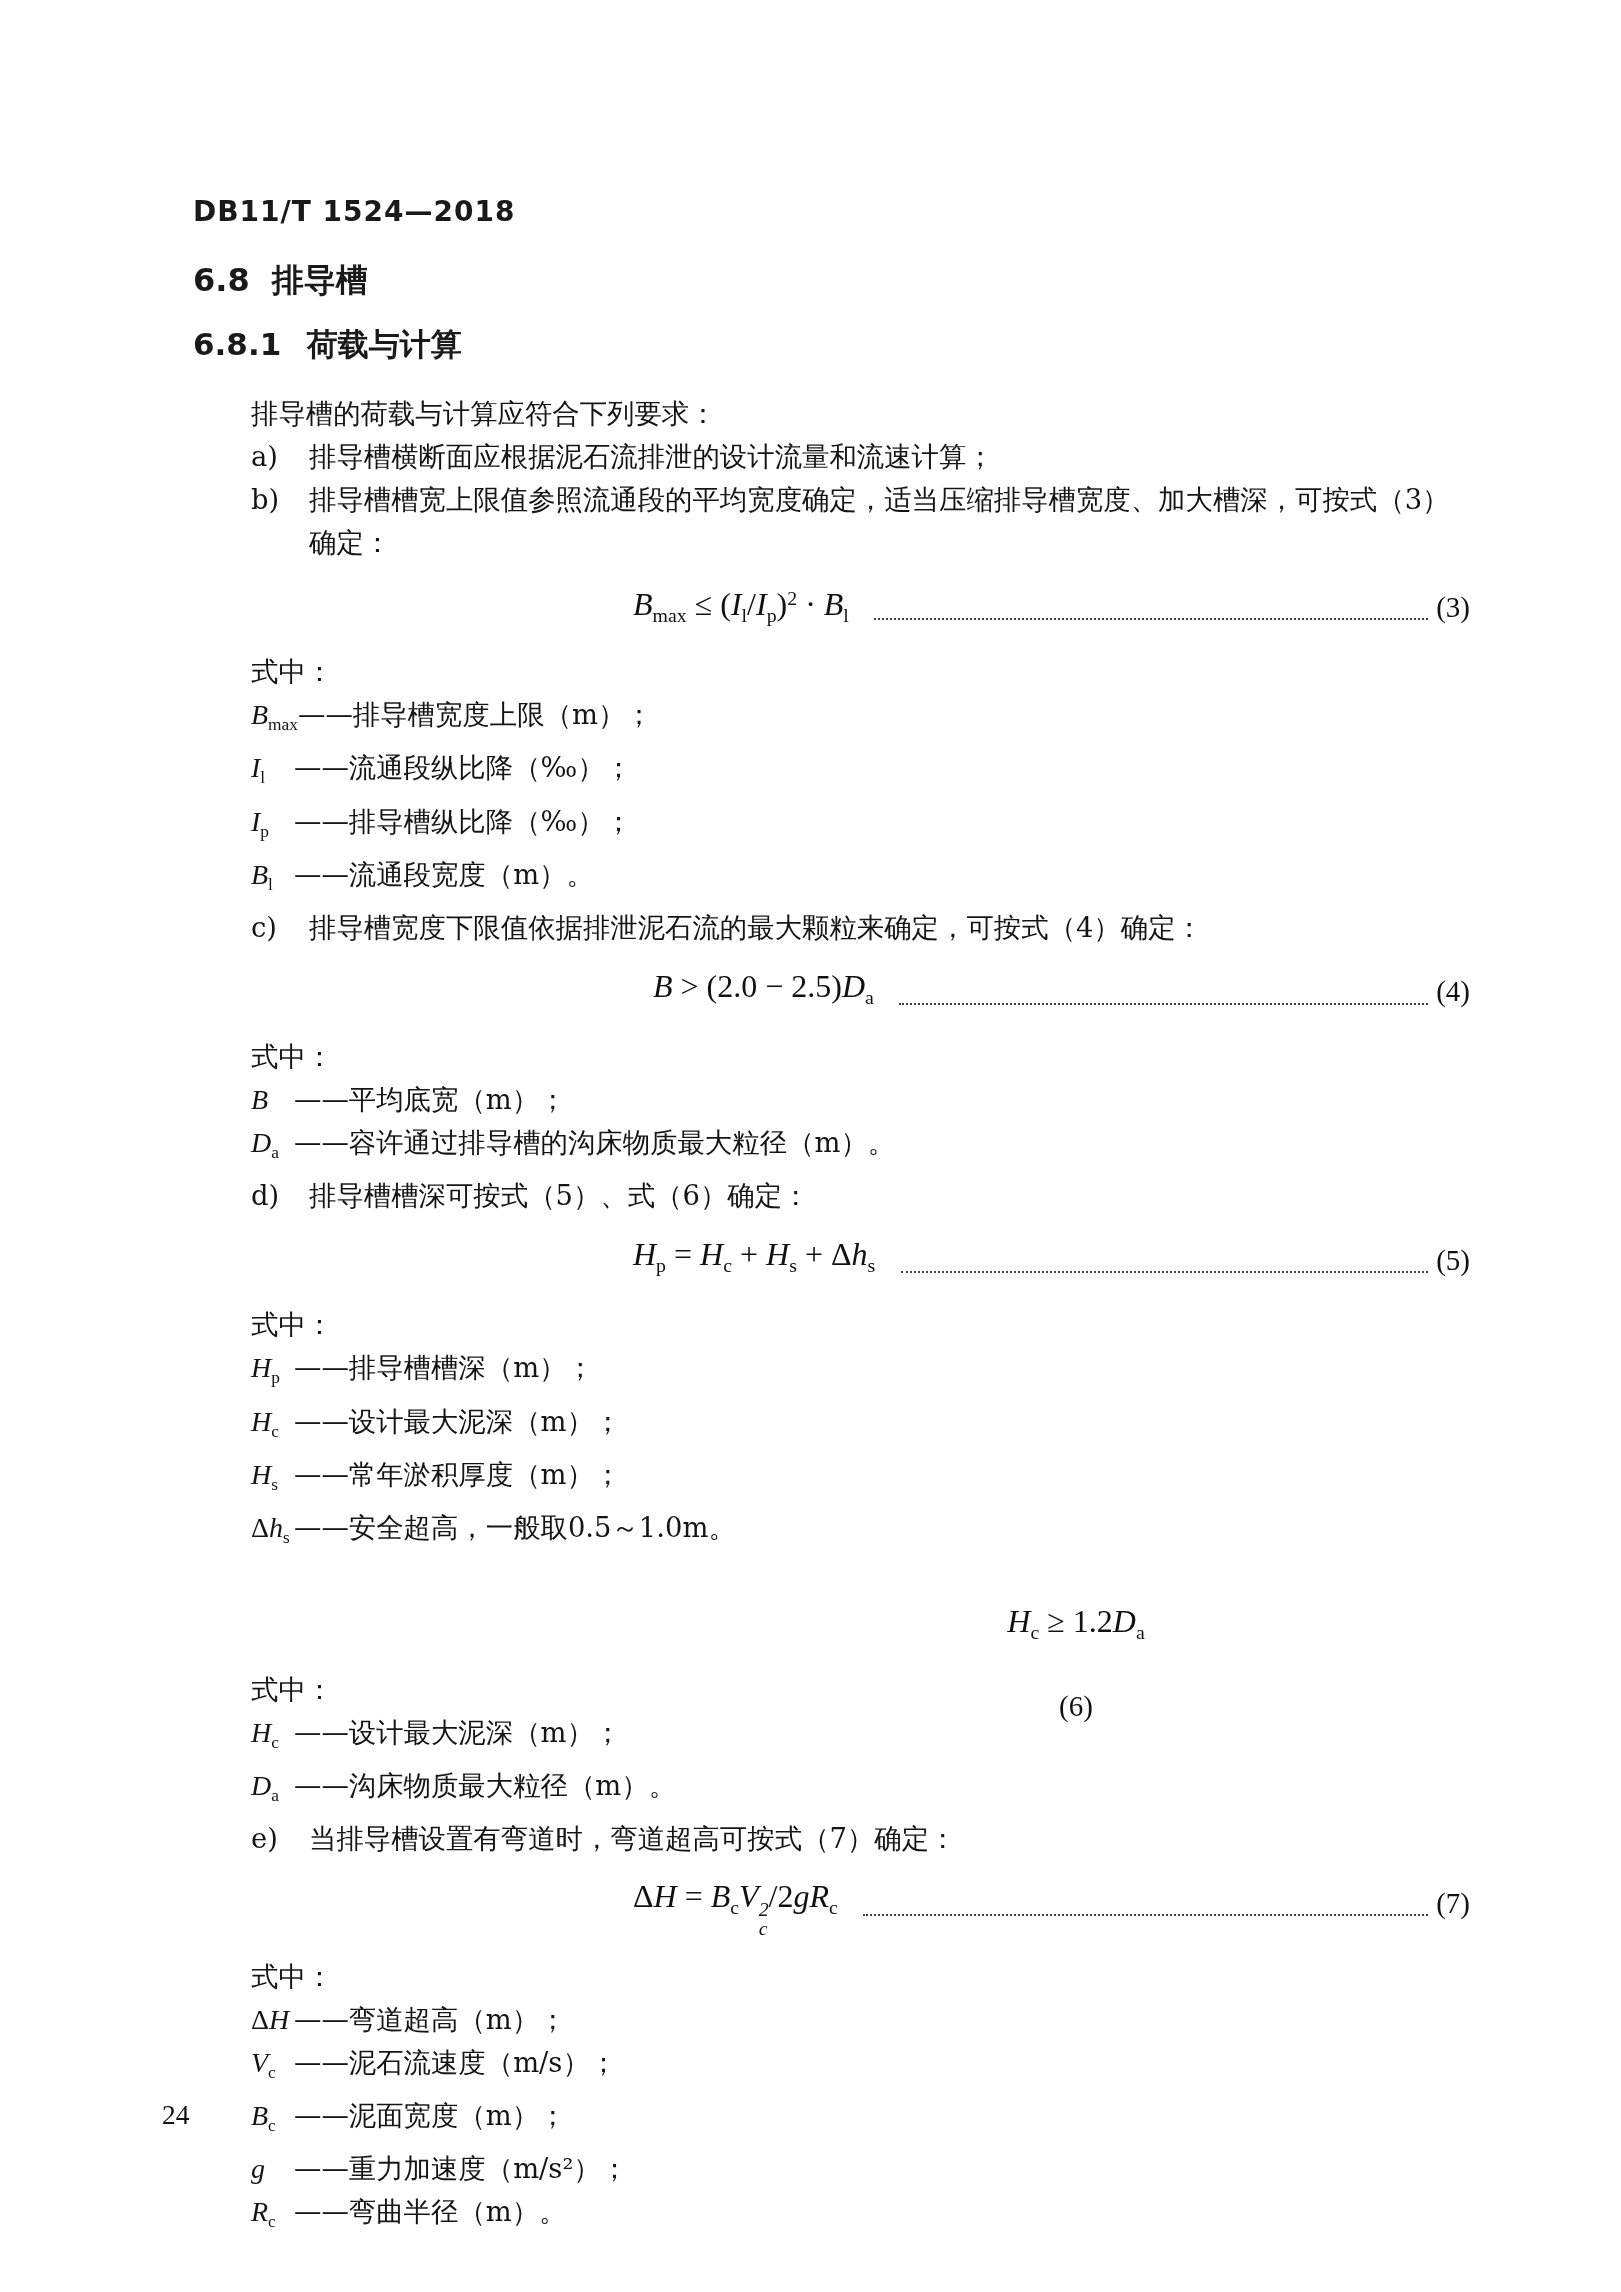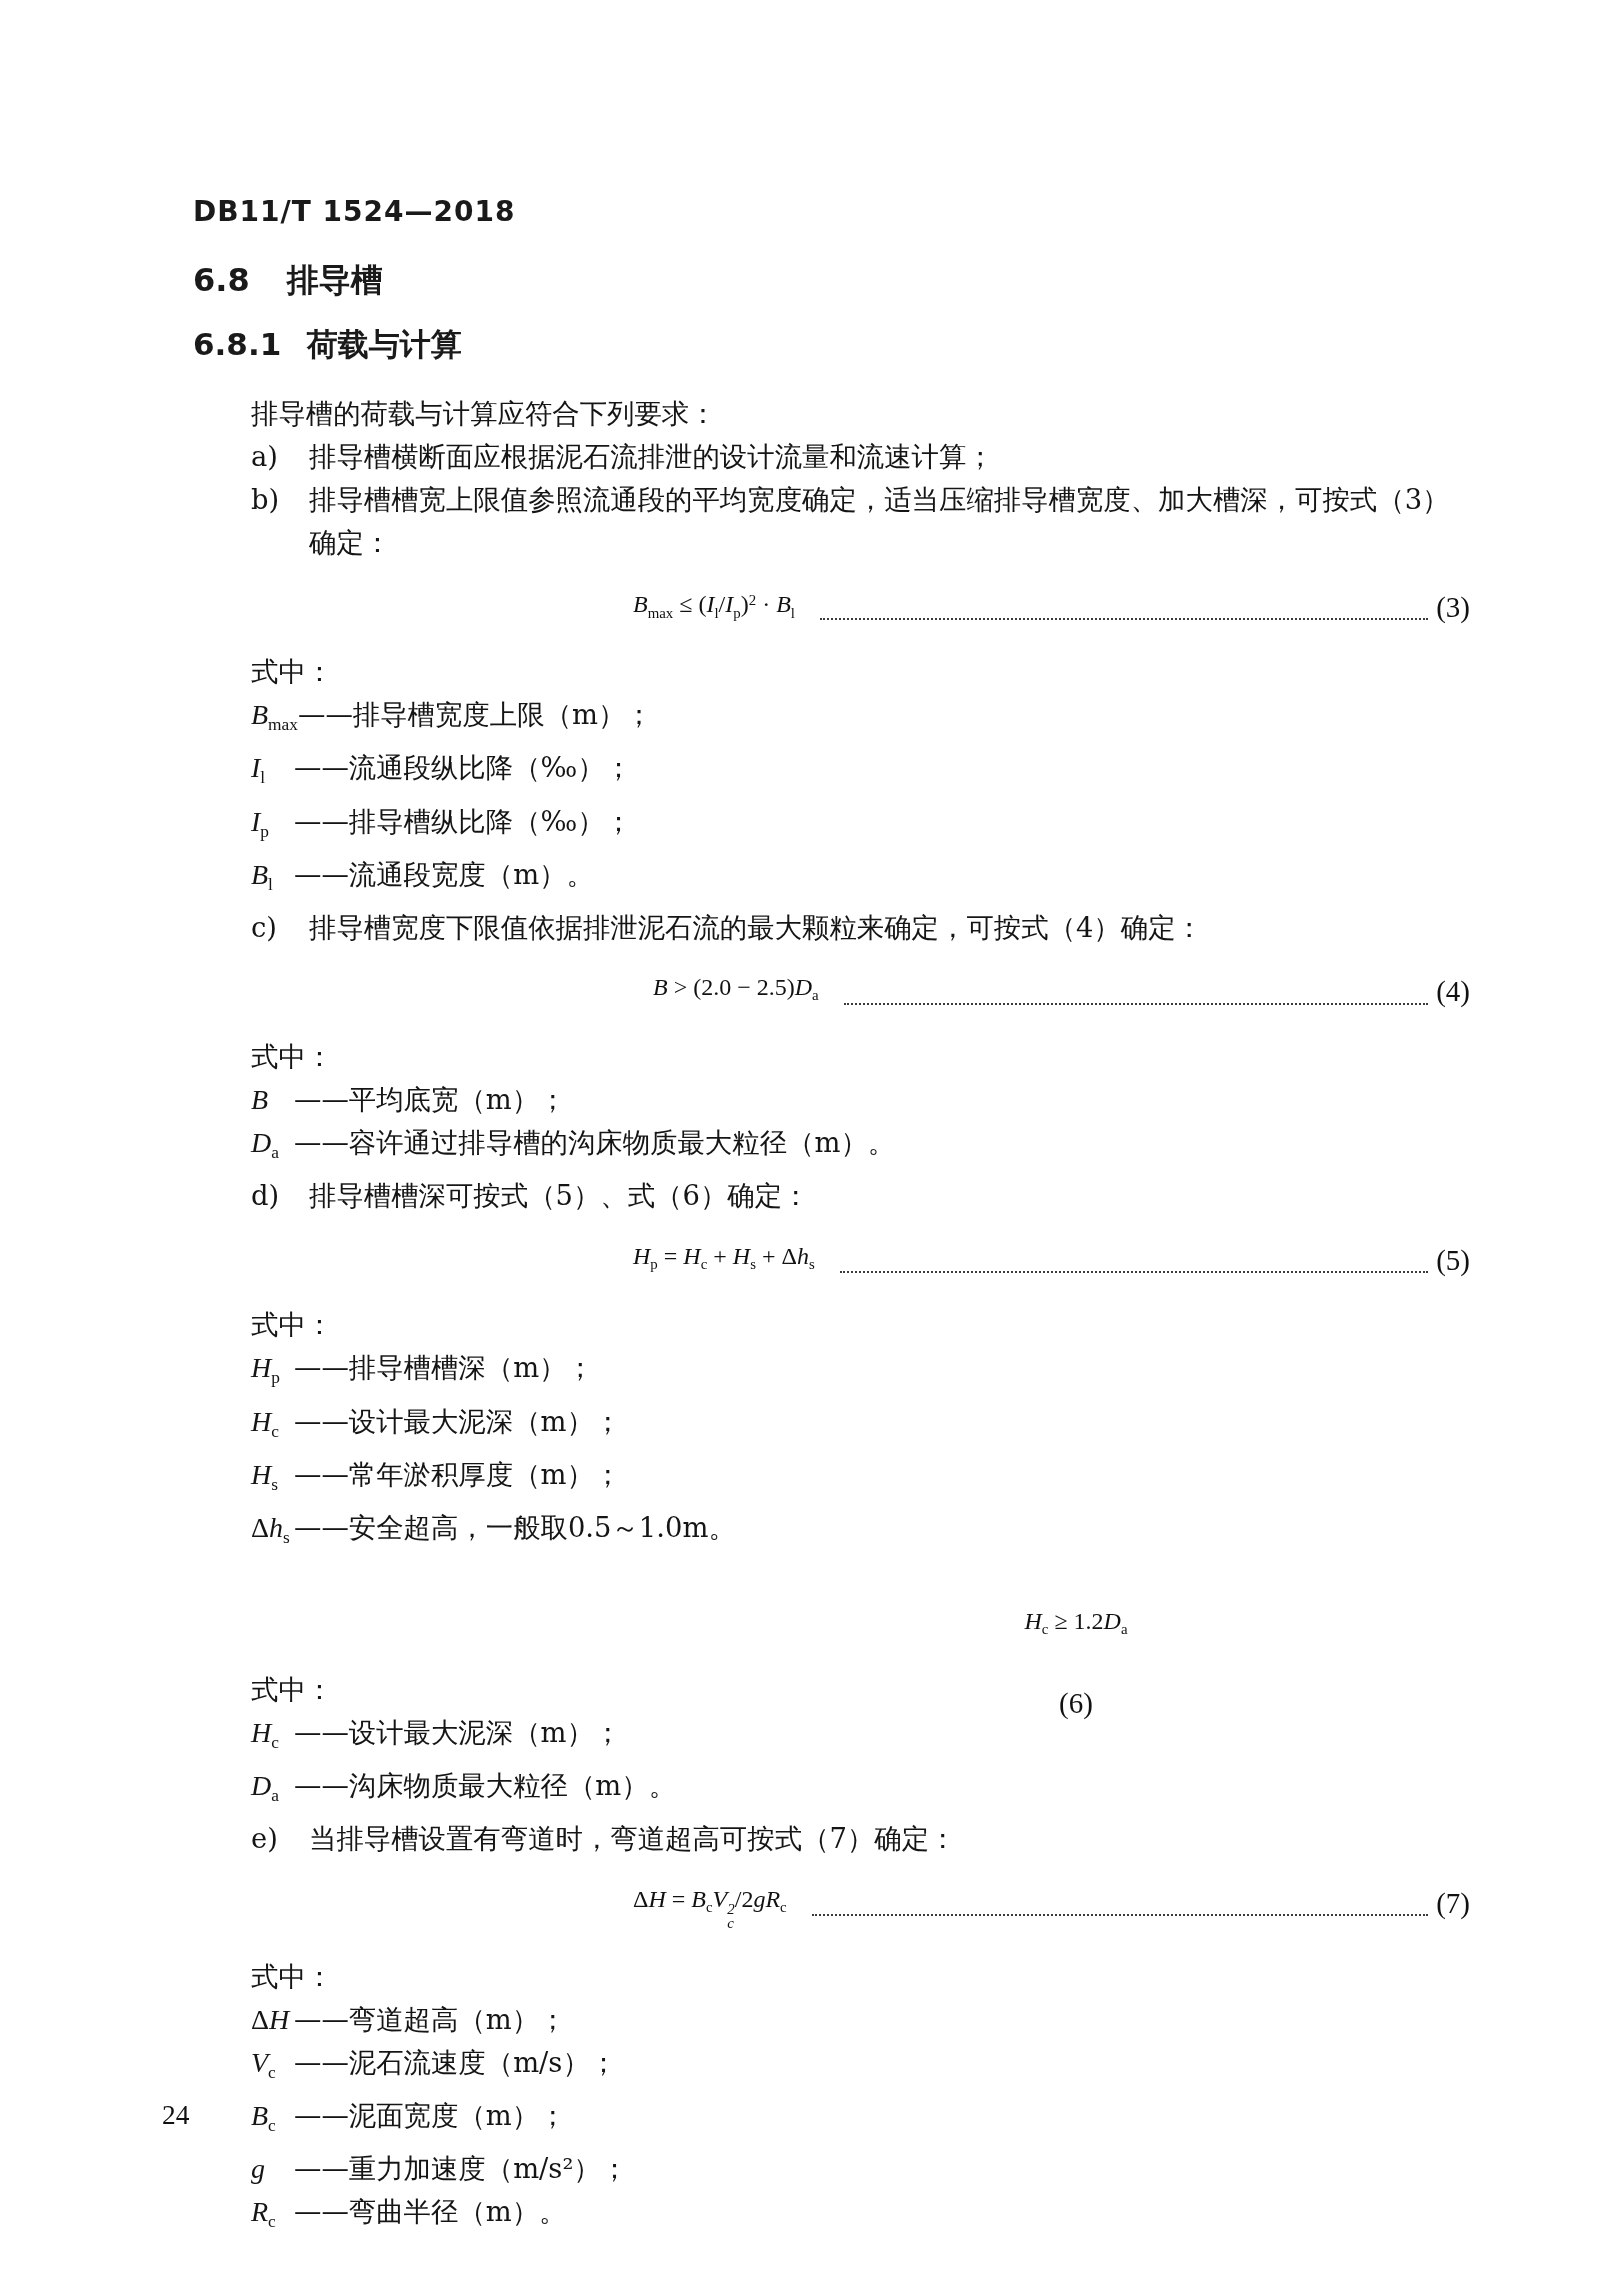--- a/index.html
+++ b/index.html
@@ -21,42 +21,42 @@
   .h-section{
     position:absolute;left:193px;top:263px;
     font-family:"DejaVu Sans","Liberation Sans",sans-serif;
     font-weight:bold;font-size:32px;line-height:1.1;color:#1a1a1a;
   }
   .h-subsection{
     position:absolute;left:193px;top:327px;
     font-family:"DejaVu Sans","Liberation Sans",sans-serif;
     font-weight:bold;font-size:31px;line-height:1.1;color:#1a1a1a;
   }
-  .h-num{margin-right:37px;}
+  .h-num{margin-right:22px;}
   .h-num-sub{margin-right:25.5px;}
   .body{
     position:absolute;left:251px;top:392px;width:1219px;
     font-size:27.4px;line-height:43px;color:#151515;
   }
   .para{margin:0;}
   .item{display:flex;align-items:flex-start;}
   .marker{flex:none;width:58px;}
   .itext{flex:1;}
   .formula-row{
     display:flex;align-items:center;
     height:55px;margin:15.7px 0;
     padding-left:382px;
   }
   .formula-row.pl-f4{padding-left:402px;}
   .formula-row.pl-f6{padding-left:431px;flex-direction:column;}
   .formula-row.gap-top{margin-top:35px;margin-bottom:19.6px;}
   .formula-row.gap-bottom{margin-bottom:23.5px;}
   .formula{
     font-family:"Liberation Serif","DejaVu Serif",serif;
-    font-size:24px;line-height:55px;white-space:nowrap;color:#111;
+    font-size:32px;line-height:55px;white-space:nowrap;color:#111;
   }
   .formula .v{font-style:italic;font-family:"Liberation Serif","DejaVu Serif",serif;}
   .formula sub,.formula sup,.sym sub,.sym sup{font-size:0.62em;}
   .formula sub,.sym sub{vertical-align:-0.35em;}
   .formula sup{vertical-align:0.5em;}
   .ss{
     display:inline-flex;flex-direction:column;align-items:flex-start;
     vertical-align:-0.45em;line-height:0.95;font-size:0.62em;font-style:italic;
   }
   .ss .s-sup{display:block;}

